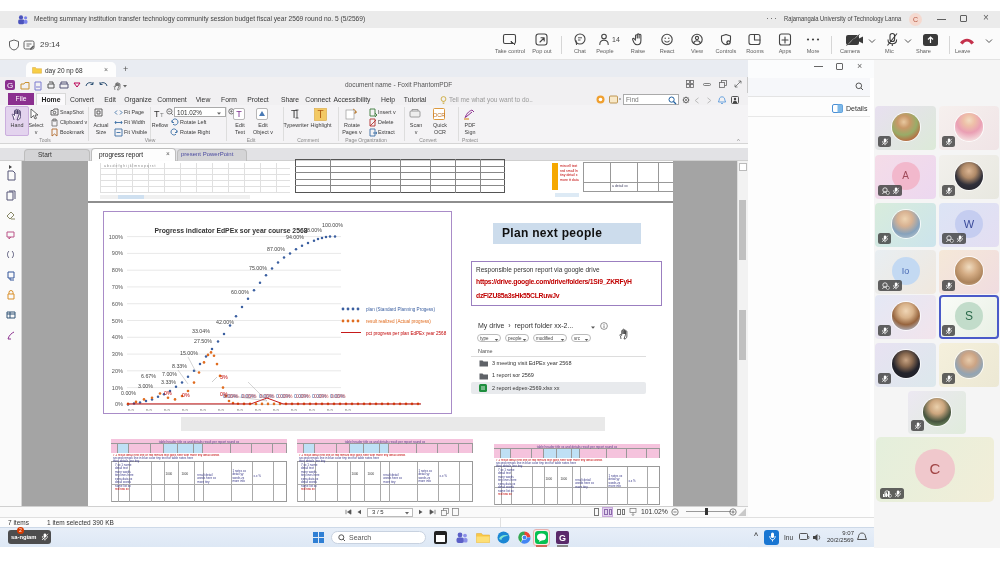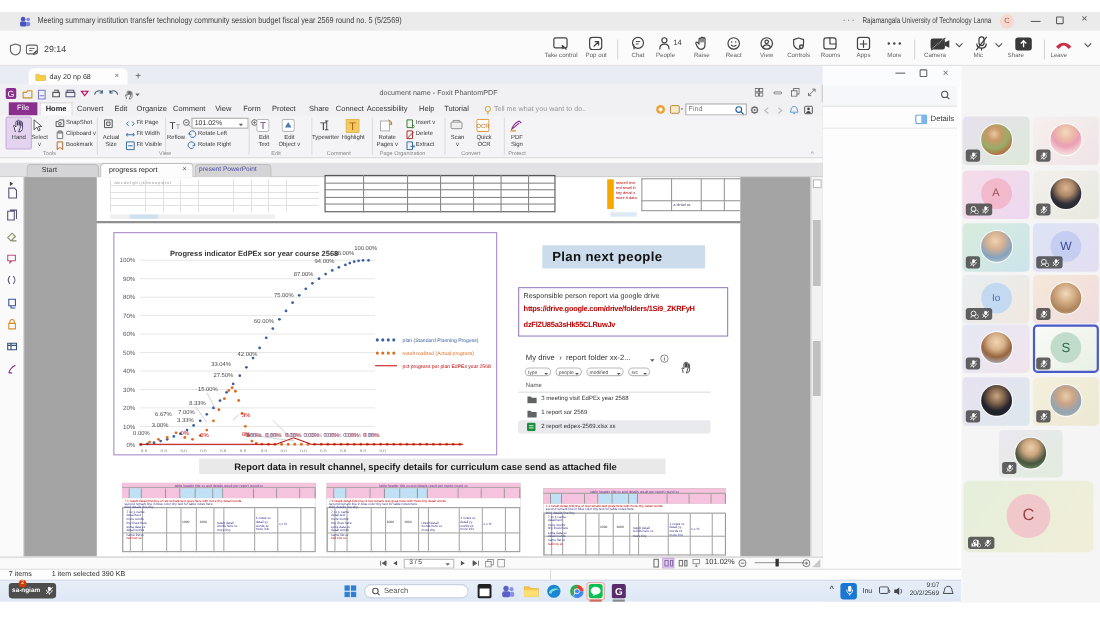--- a/index.html
+++ b/index.html
@@ -878,21 +878,20 @@
       <div class="abs" style="left:492px;top:312.0px;font-size:5.5px;color:#333;white-space:nowrap;line-height:1.15;">1 report sor 2569</div>
       <div class="abs" style="left:471px;top:322.0px;width:175px;height:12px;background:#e8eaed;border-radius:2px;"></div>
       <div class="abs" style="left:479px;top:324.0px;">
         <svg width="8" height="8">
           <rect width="8" height="8" rx="1.5" fill="#1e8e3e"></rect>
           <path d="M2 3h4M2 5h4" stroke="#fff" stroke-width="0.8"></path>
         </svg>
       </div>
       <div class="abs" style="left:492px;top:324.5px;font-size:5.5px;color:#333;white-space:nowrap;line-height:1.15;">2 report edpex-2569.xlsx  xx</div>
       <div class="abs" style="left:181px;top:357px;width:424px;height:14px;background:#e9e9e9;"></div>
-      <div class="abs" style="left:213px;top:359.5px;font-size:8.5px;color:#1a1a1a;white-space:nowrap;line-height:1.15;font-weight:bold;">Report data in result channel, specify details for curriculum case send as attached file</div>
       <div class="abs" style="left:111px;top:379px;width:176px;height:63px;background:#fff;border:0.5px solid #999;"></div>
       <div class="abs" style="left:111px;top:379px;width:176px;height:5px;background:#f5c3dd;border-bottom:0.5px solid #999;"></div>
       <div class="abs" style="left:121px;top:380px;width:156px;text-align:center;font-size:3.2px;color:#5a3a8a;overflow:hidden;white-space:nowrap;">table header title xx and details result per report round xx</div>
       <div class="abs" style="left:111px;top:384px;width:176px;height:9px;background:#f5c3dd;border-bottom:0.5px solid #999;"></div>
       <div class="abs" style="left:111px;top:384px;width:7.04px;height:9px;background:#f5c3dd;border-right:0.4px solid #999;"></div>
       <div class="abs" style="left:118.04px;top:384px;width:10.56px;height:9px;background:#bfe0f5;border-right:0.4px solid #999;"></div>
       <div class="abs" style="left:128.6px;top:384px;width:22.880000000000003px;height:9px;background:#f5c3dd;border-right:0.4px solid #999;"></div>
       <div class="abs" style="left:151.48000000000002px;top:384px;width:12.319999999999997px;height:9px;background:#f5c3dd;border-right:0.4px solid #999;"></div>
       <div class="abs" style="left:163.8px;top:384px;width:14.080000000000002px;height:9px;background:#bfe0f5;border-right:0.4px solid #999;"></div>
       <div class="abs" style="left:177.88px;top:384px;width:15.839999999999995px;height:9px;background:#bfe0f5;border-right:0.4px solid #999;"></div>

